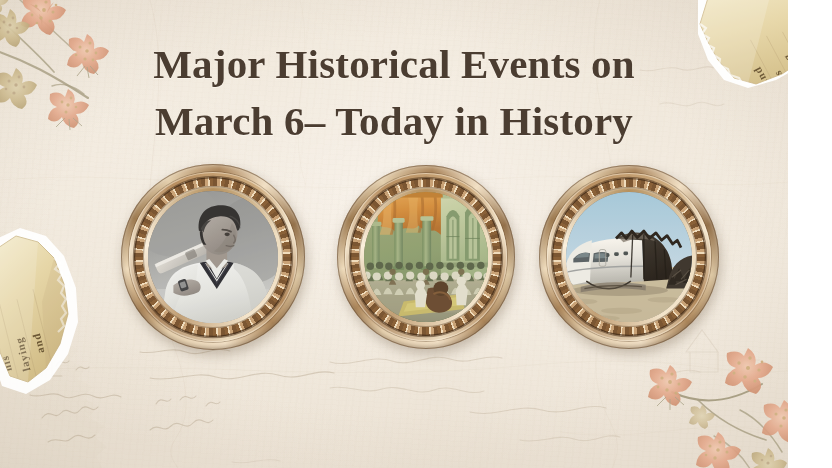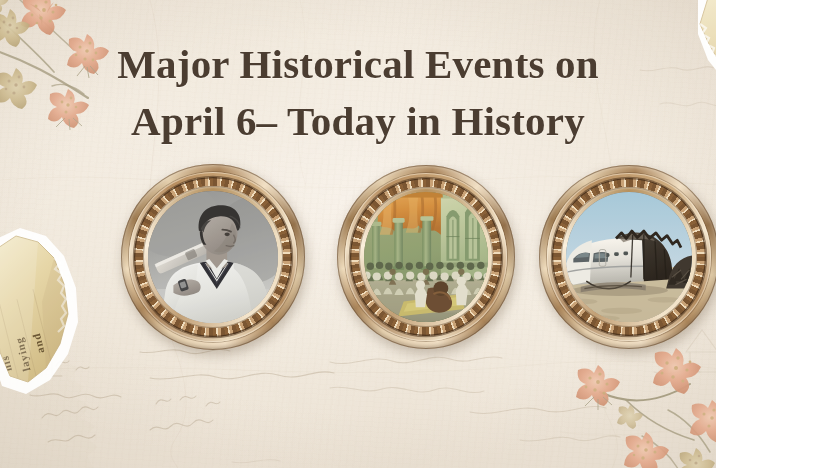--- a/index.html
+++ b/index.html
@@ -9,21 +9,21 @@
     width: 832px;
     height: 468px;
     overflow: hidden;
     background: #ffffff;
     font-family: "Liberation Serif", "DejaVu Serif", serif;
   }
 
   
   .canvas {
     position: relative;
-    width: 716px;
+    width: 788px;
     height: 468px;
     overflow: hidden;
     background: #f97316;
   }
 
   
   .paper {
     position: absolute;
     inset: 0;
     background:
@@ -240,21 +240,21 @@
       <path d="M686 352 l16-22 16 22 z M690 352 l0 20 M718 352 l0 20 M690 372 l28 0" opacity=".45"></path>
       <path d="M742 360 l0 22 M742 360 l18 0 M742 371 l14 0 M742 382 l18 0" opacity=".35"></path>
 
       <path d="M160 210 c14-6 26 8 40 1" opacity=".35"></path>
       <path d="M232 462 c16 4 32-6 48-1" opacity=".45"></path>
     </g>
   </svg>
 
   <div class="title-block">
     <span class="title-line">Major Historical Events on</span>
-    <span class="title-line">April 6– Today in History</span>
+    <span class="title-line">March 6– Today in History</span>
   </div>
 
   <div class="frames">
 
     <div class="frame frame-1" title="Black and white photograph of a cricketer in whites resting a bat on his shoulder">
       <div class="frame-ring-outer"></div>
       <div class="frame-ring-bevel"></div>
       <div class="frame-ring-beads"></div>
       <div class="frame-ring-inner"></div>
       <div class="frame-photo">

